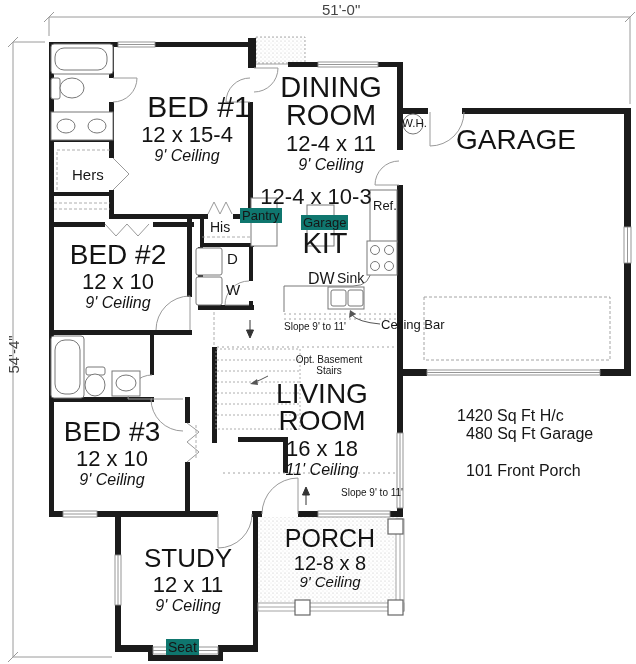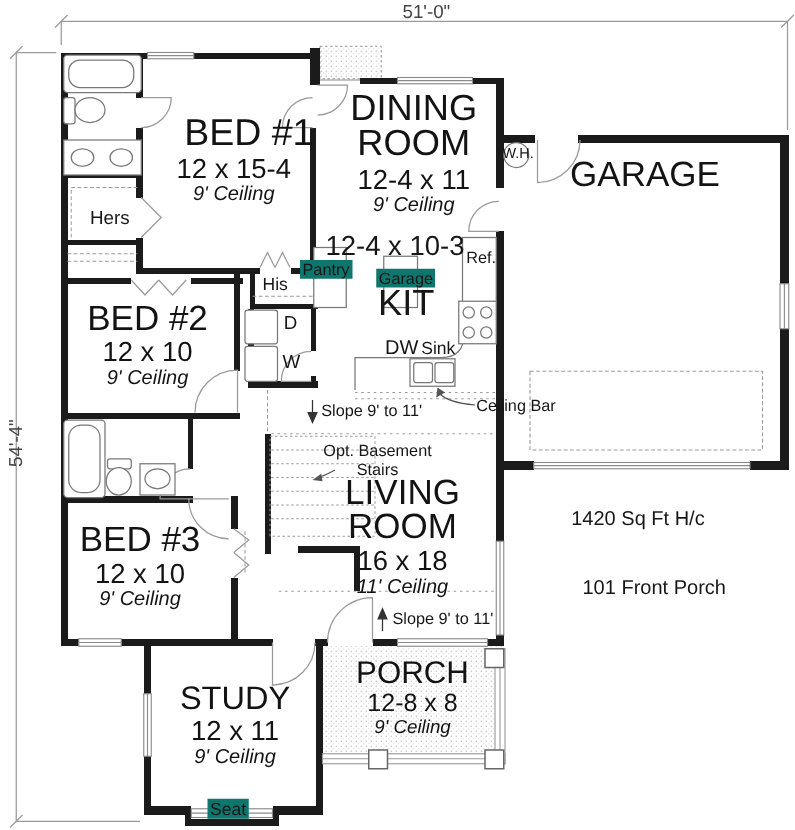--- a/index.html
+++ b/index.html
@@ -12,21 +12,21 @@
   .lbl { position:absolute; white-space:nowrap; color:#161616; }
   .room { position:absolute; transform:translateX(-50%); text-align:center; color:#131313; }
   .rname { line-height:0.98; }
   .rsize { line-height:1.08; margin-top:2px; }
   .rceil { font-style:italic; line-height:1.1; }
   .fs30 { font-size:30px;margin-left:24px; } .fs29 { font-size:29px; } .fs28 { font-size:28px; }
   .fs26 { font-size:26px; } .fs25 { font-size:25px; }
   .fs22 { font-size:22px; } .fs20 { font-size:20px; }
   .fs16 { font-size:16px; } .fs15i { font-size:15px; }
   .small { font-size:13px; }
-  .tiny { font-size:13px; }
+  .tiny { font-size:10px;margin-left:27px; }
   .med { font-size:15px; }
   .dim { color:#444; font-size:15px; }
   .dim-left {
     position:absolute; left:-17px; top:346px; width:60px; text-align:center;
     transform:rotate(-90deg);
   }
   .stats-line { position:absolute; font-size:16px; color:#161616; }
   .whitebg { background:#0f766e; padding:0 2px; }
   .center-opt { transform:translateX(-50%); text-align:center; line-height:1.12; }
 </style>
@@ -352,15 +352,16 @@
   <div class="lbl" style="left:402px; top:117px; font-size:11.5px;">W.H.</div>
   <div class="lbl tiny" style="left:257px; top:321px;">Slope 9' to 11'</div>
   <div class="lbl tiny" style="left:314px; top:487px;">Slope 9' to 11'</div>
   <div class="lbl tiny center-opt" style="left:302px; top:354px;">
     <div>Opt. Basement</div>
     <div>Stairs</div>
   </div>
   <div class="lbl whitebg" style="left:166px; top:639px; font-size:14px;">Seat</div>
 
   <div class="stats-line" style="left:457px; top:407px;">1420 Sq Ft H/c</div>
+  <div class="stats-line" style="left:466px; top:425px;">480 Sq Ft Garage</div>
   <div class="stats-line" style="left:466px; top:442px;margin-top:20px;">101 Front Porch</div>
 
 </div>
 
 </body></html>

